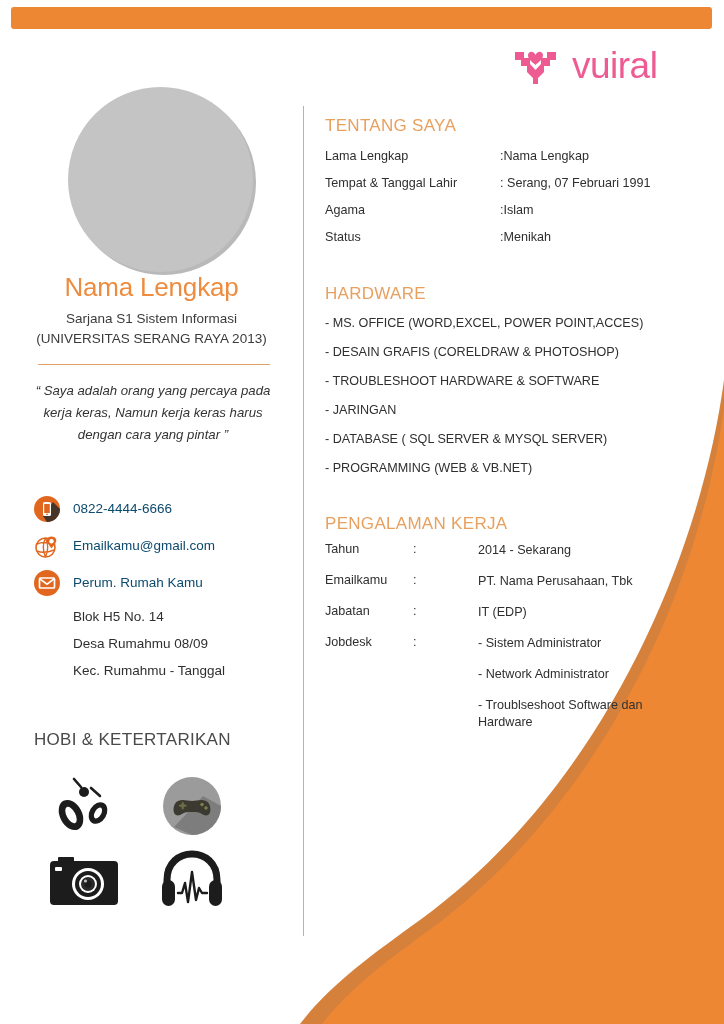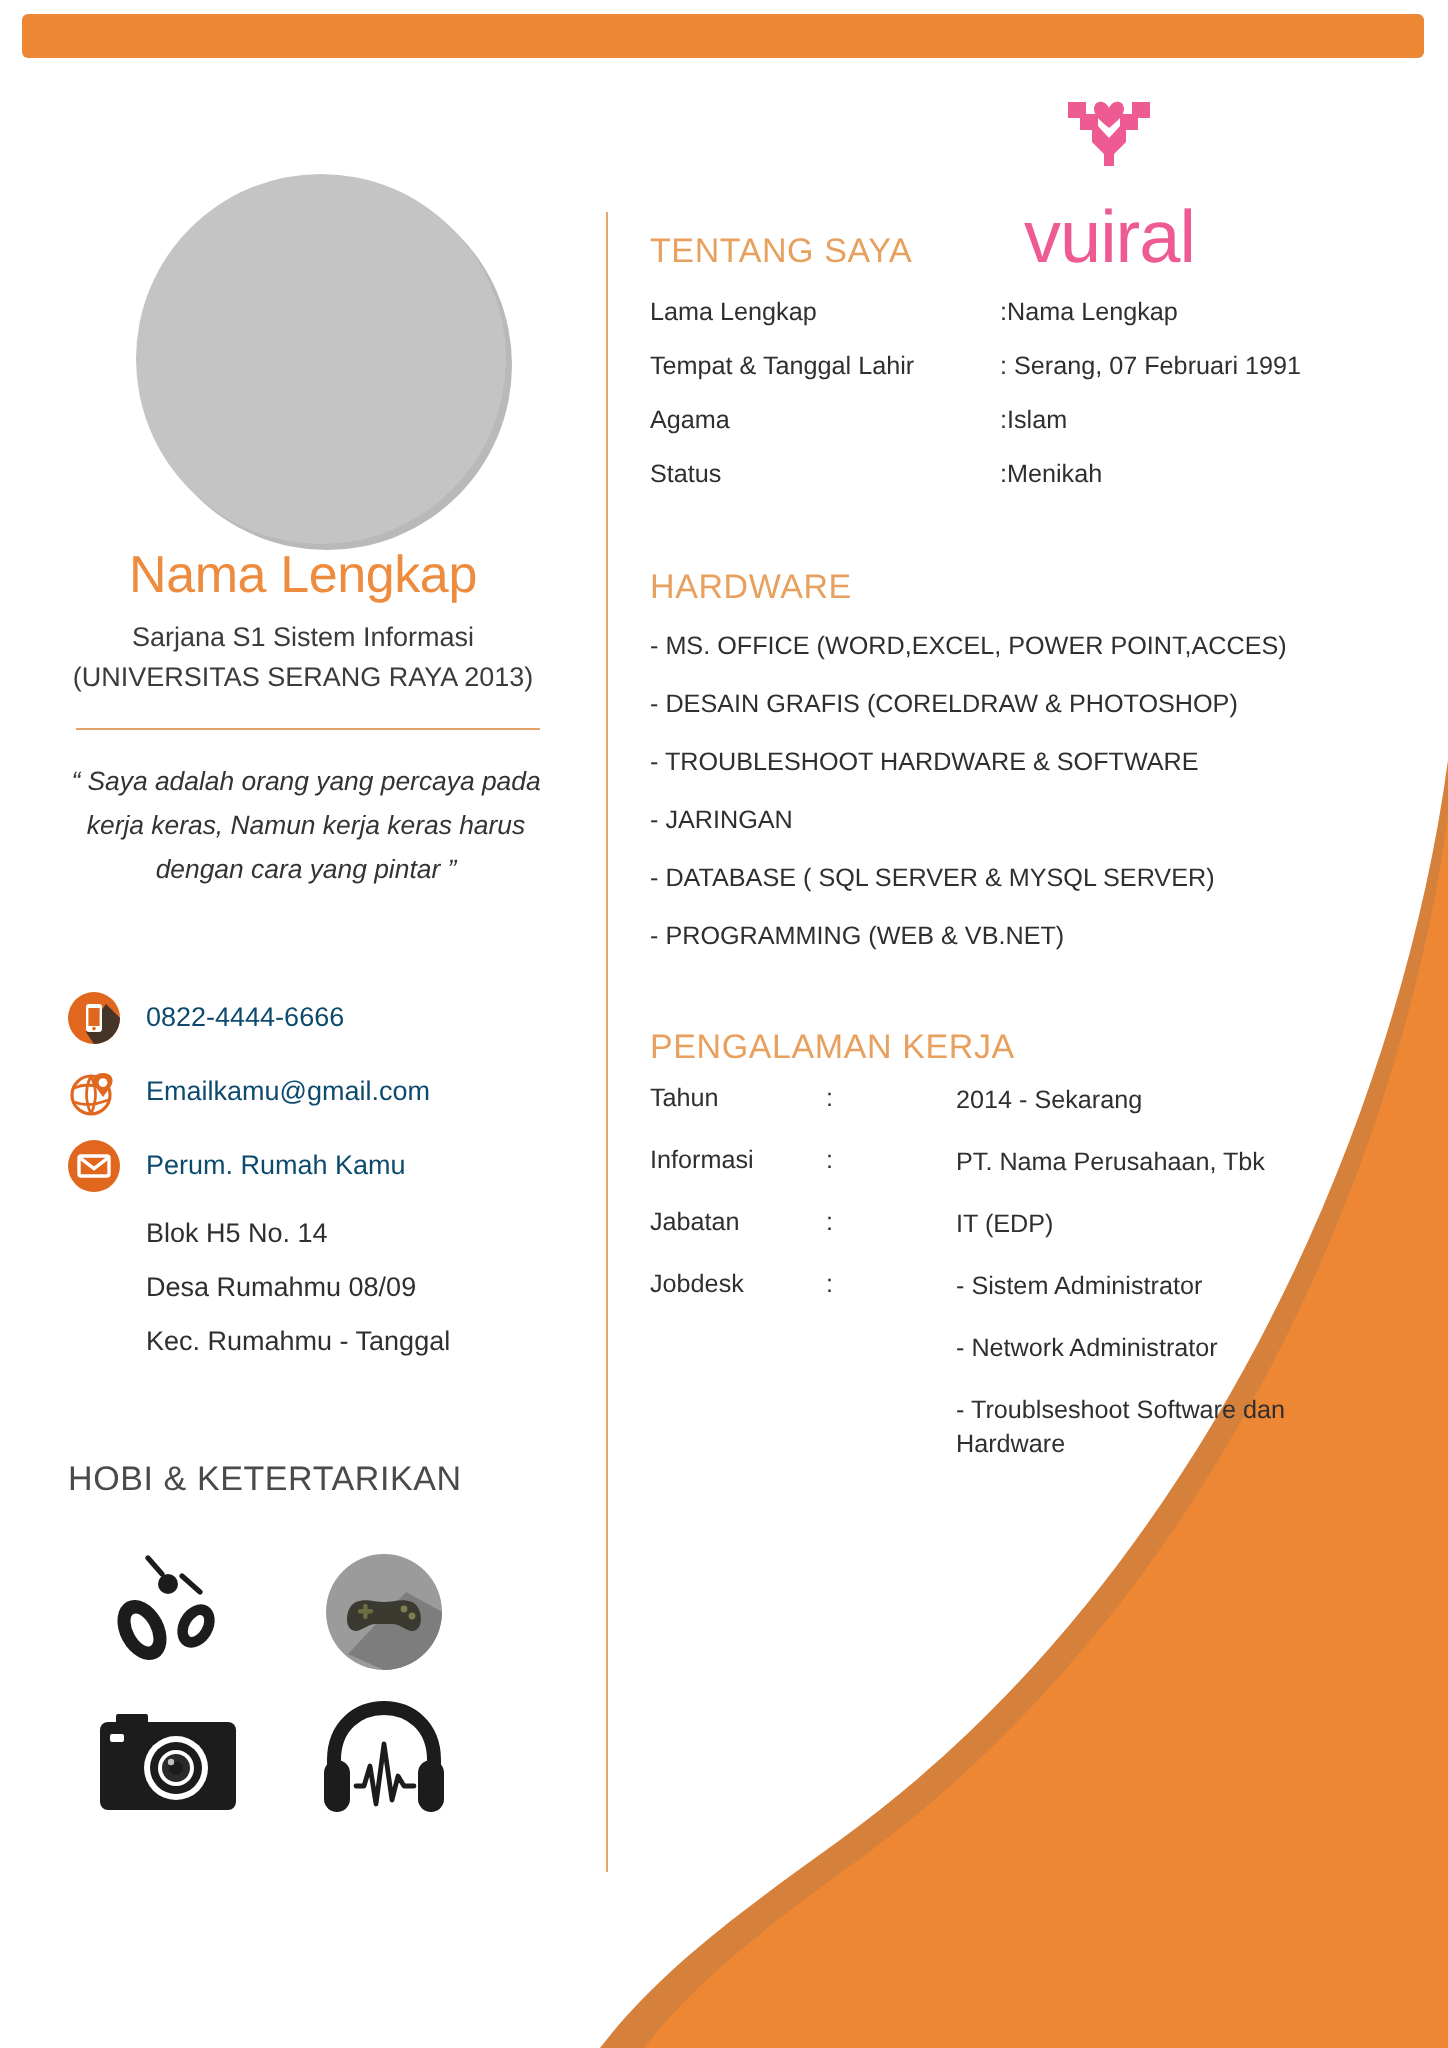--- a/index.html
+++ b/index.html
@@ -50,21 +50,20 @@
   }
 
   
   .logo {
     position: absolute;
     left: 512px;
     top: 45px;
     display: flex;
     align-items: center;
     gap: 13px;
-    flex-direction: column;
   }
   .logo-word {
     font-size: 37px;
     color: #EE5B92;
     letter-spacing: -0.5px;
     font-weight: 500;
   }
 
   
   .left-col {
@@ -419,21 +418,21 @@
 
     <div class="experience">
       <div class="sec-title-orange">PENGALAMAN KERJA</div>
       <div class="exp-rows">
         <div class="exp-row">
           <span class="exp-label">Tahun</span>
           <span class="exp-colon">:</span>
           <span class="exp-value">2014 - Sekarang</span>
         </div>
         <div class="exp-row">
-          <span class="exp-label">Informasi</span>
+          <span class="exp-label">Emailkamu</span>
           <span class="exp-colon">:</span>
           <span class="exp-value">PT. Nama Perusahaan, Tbk</span>
         </div>
         <div class="exp-row">
           <span class="exp-label">Jabatan</span>
           <span class="exp-colon">:</span>
           <span class="exp-value">IT (EDP)</span>
         </div>
         <div class="exp-row">
           <span class="exp-label">Jobdesk</span>

